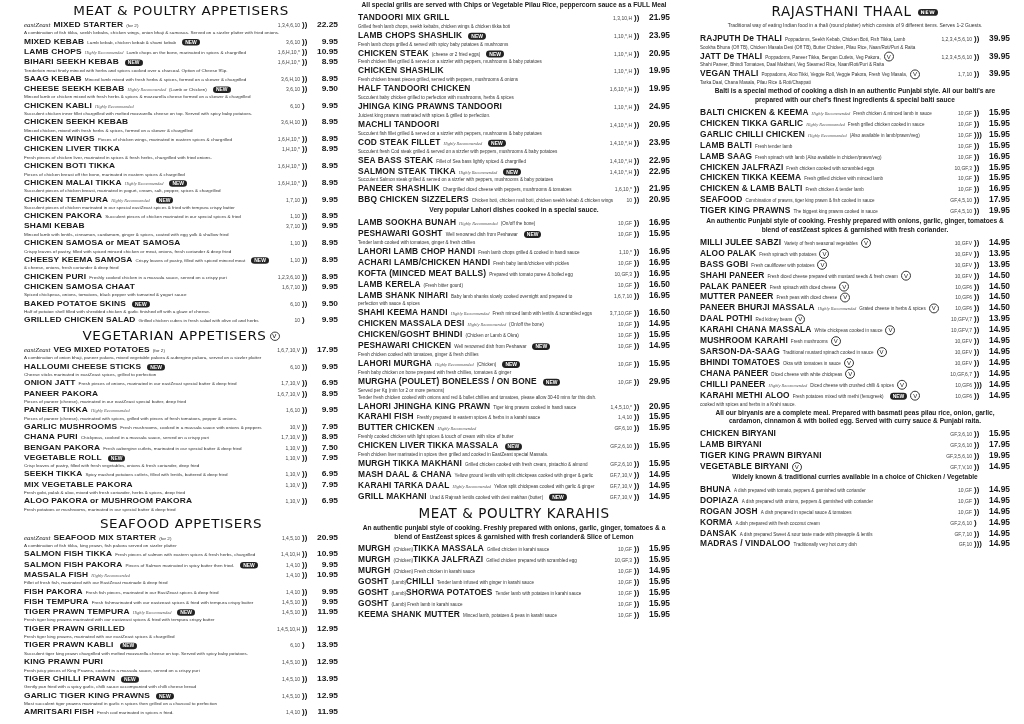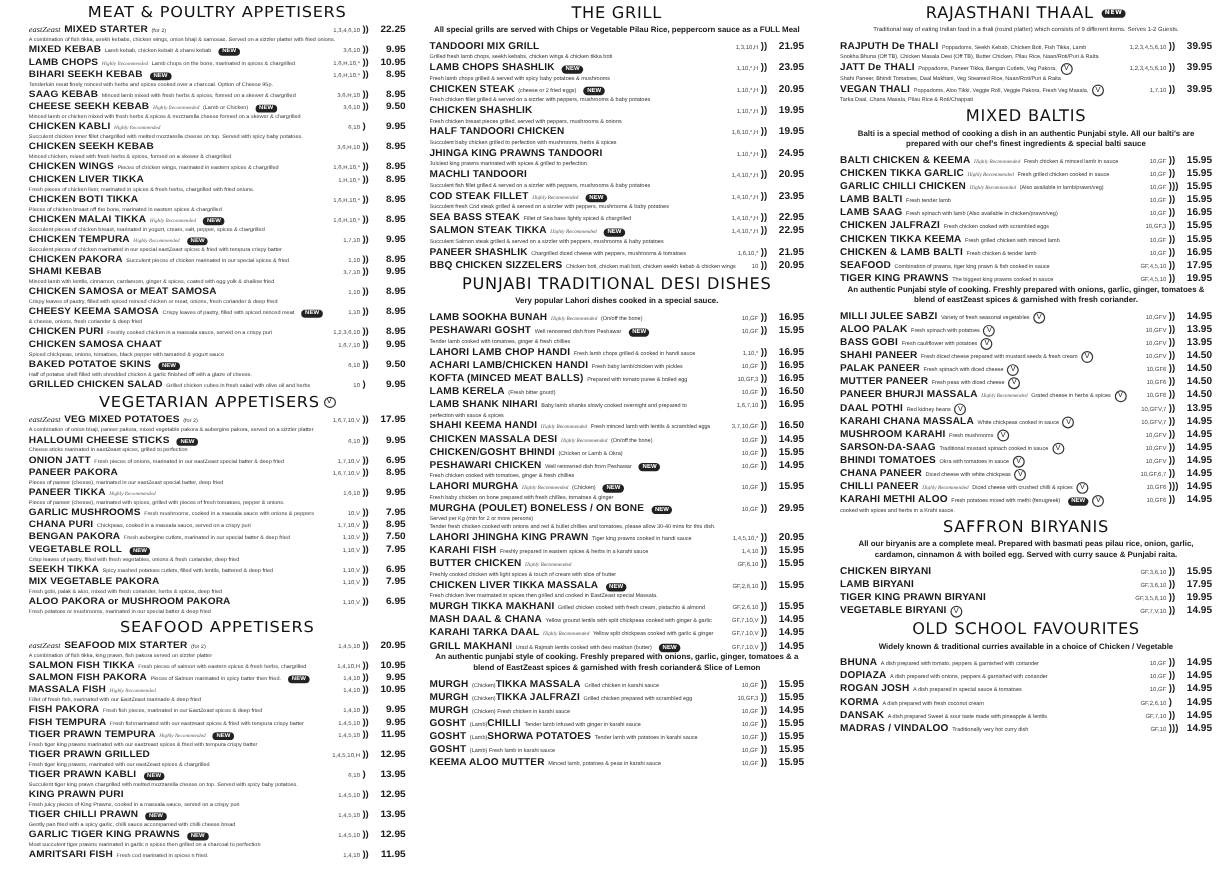--- a/index.html
+++ b/index.html
@@ -525,21 +525,20 @@
           <span class="spacer"></span>
           <span class="codes">1,4,10</span>
           <span class="spice">))</span>
           <span class="price">11.95</span>
         </div>
       </div>
     </div>
   </div>
 <div class="col" id="col2" style="transform-origin: left top; transform: scaleY(0.991713);">
     <div class="section">
-      <div class="sec-title"><span>THE GRILL</span></div>
       <div class="sec-sub">All special grills are served with Chips or Vegetable Pilau Rice, peppercorn sauce as a FULL Meal</div>
       <div class="item">
         <div class="row">
           <span class="name">TANDOORI MIX GRILL</span>
           <span class="spacer"></span>
           <span class="codes">1,3,10,H</span>
           <span class="spice">))</span>
           <span class="price">21.95</span>
         </div>
         <div class="desc">Grilled fresh lamb chops, seekh kebabs, chicken wings &amp; chicken tikka boti</div>
@@ -656,21 +655,20 @@
           <span class="name">BBQ CHICKEN SIZZELERS</span>
           <span class="small">Chicken boti, chicken mali boti, chicken seekh kebab &amp; chicken wings</span>
           <span class="spacer"></span>
           <span class="codes">10</span>
           <span class="spice">))</span>
           <span class="price">20.95</span>
         </div>
       </div>
     </div>
     <div class="section">
-      <div class="sec-title"><span>PUNJABI TRADITIONAL DESI DISHES</span></div>
       <div class="sec-sub">Very popular Lahori dishes cooked in a special sauce.</div>
       <div class="item">
         <div class="row">
           <span class="name">LAMB SOOKHA BUNAH</span>
           <span class="hr">Highly Recommended</span>
           <span class="small">(On/off the bone)</span>
           <span class="spacer"></span>
           <span class="codes">10,GF</span>
           <span class="spice">))</span>
           <span class="price">16.95</span>
@@ -887,20 +885,21 @@
           <span class="small">Urad &amp; Rajmah lentils cooked with desi makhan (butter)</span>
           <span class="badge">NEW</span>
           <span class="spacer"></span>
           <span class="codes">GF,7,10,V</span>
           <span class="spice">))</span>
           <span class="price">14.95</span>
         </div>
       </div>
     </div>
     <div class="section">
+      <div class="sec-title"><span>MEAT &amp; POULTRY KARAHIS</span></div>
       <div class="sec-sub">An authentic punjabi style of cooking. Freshly prepared with onions, garlic, ginger, tomatoes &amp; a blend of EastZeast spices &amp; garnished with fresh coriander&amp; Slice of Lemon</div>
       <div class="item">
         <div class="row">
           <span class="name">MURGH</span>
           <span class="small">(Chicken)</span>
           <span class="name">TIKKA MASSALA</span>
           <span class="small">Grilled chicken in karahi sauce</span>
           <span class="spacer"></span>
           <span class="codes">10,GF</span>
           <span class="spice">))</span>
@@ -958,21 +957,21 @@
           <span class="name">GOSHT</span>
           <span class="small">(Lamb) Fresh lamb in karahi sauce</span>
           <span class="spacer"></span>
           <span class="codes">10,GF</span>
           <span class="spice">))</span>
           <span class="price">15.95</span>
         </div>
       </div>
       <div class="item">
         <div class="row">
-          <span class="name">KEEMA ALOO MUTTER</span>
+          <span class="name">KEEMA SHANK MUTTER</span>
           <span class="small">Minced lamb, potatoes &amp; peas in karahi sauce</span>
           <span class="spacer"></span>
           <span class="codes">10,GF</span>
           <span class="spice">))</span>
           <span class="price">15.95</span>
         </div>
       </div>
     </div>
   </div>
 <div class="col" id="col3" style="transform-origin: left top; transform: scaleY(0.991713);">
@@ -1009,21 +1008,20 @@
           <span class="v">V</span>
           <span class="spacer"></span>
           <span class="codes">1,7,10</span>
           <span class="spice">))</span>
           <span class="price">39.95</span>
         </div>
         <div class="desc">Tarka Daal, Chana Masala, Pilau Rice &amp; Roti/Chappati</div>
       </div>
     </div>
     <div class="section">
-      <div class="sec-title"><span>MIXED BALTIS</span></div>
       <div class="sec-sub">Balti is a special method of cooking a dish in an authentic Punjabi style. All our balti's are prepared with our chef's finest ingredients &amp; special balti sauce</div>
       <div class="item">
         <div class="row">
           <span class="name">BALTI CHICKEN &amp; KEEMA</span>
           <span class="hr">Highly Recommended</span>
           <span class="small">Fresh chicken &amp; minced lamb in sauce</span>
           <span class="spacer"></span>
           <span class="codes">10,GF</span>
           <span class="spice">))</span>
           <span class="price">15.95</span>
@@ -1288,21 +1286,20 @@
           <span class="v">V</span>
           <span class="spacer"></span>
           <span class="codes">10,GF6</span>
           <span class="spice">))</span>
           <span class="price">14.95</span>
         </div>
         <div class="desc">cooked with spices and herbs in a Krahi sauce.</div>
       </div>
     </div>
     <div class="section">
-      <div class="sec-title"><span>SAFFRON BIRYANIS</span></div>
       <div class="sec-sub">All our biryanis are a complete meal. Prepared with basmati peas pilau rice, onion, garlic, cardamon, cinnamon &amp; with boiled egg. Served with curry sauce &amp; Punjabi raita.</div>
       <div class="item">
         <div class="row">
           <span class="name">CHICKEN BIRYANI</span>
           <span class="spacer"></span>
           <span class="codes">GF,3,6,10</span>
           <span class="spice">))</span>
           <span class="price">15.95</span>
         </div>
       </div>
@@ -1329,21 +1326,20 @@
           <span class="name">VEGETABLE BIRYANI</span>
           <span class="v">V</span>
           <span class="spacer"></span>
           <span class="codes">GF,7,V,10</span>
           <span class="spice">))</span>
           <span class="price">14.95</span>
         </div>
       </div>
     </div>
     <div class="section">
-      <div class="sec-title"><span>OLD SCHOOL FAVOURITES</span></div>
       <div class="sec-sub">Widely known &amp; traditional curries available in a choice of Chicken / Vegetable</div>
       <div class="item">
         <div class="row">
           <span class="name">BHUNA</span>
           <span class="small">A dish prepared with tomato, peppers &amp; garnished with coriander</span>
           <span class="spacer"></span>
           <span class="codes">10,GF</span>
           <span class="spice">))</span>
           <span class="price">14.95</span>
         </div>

